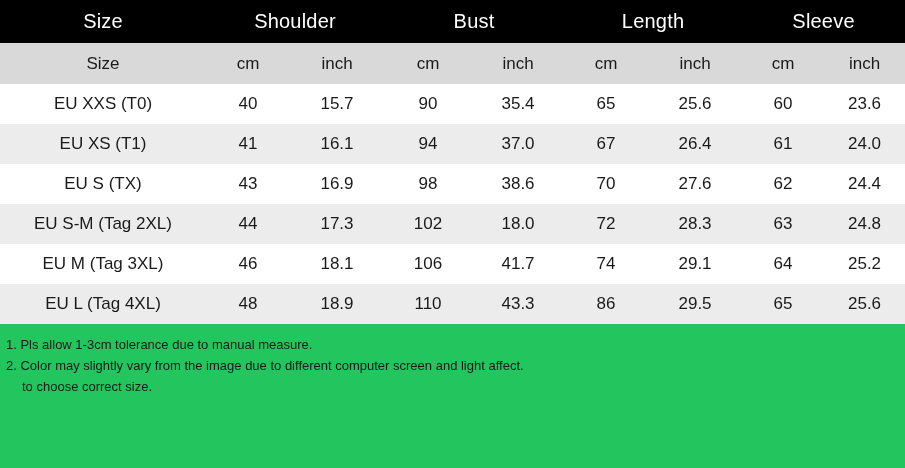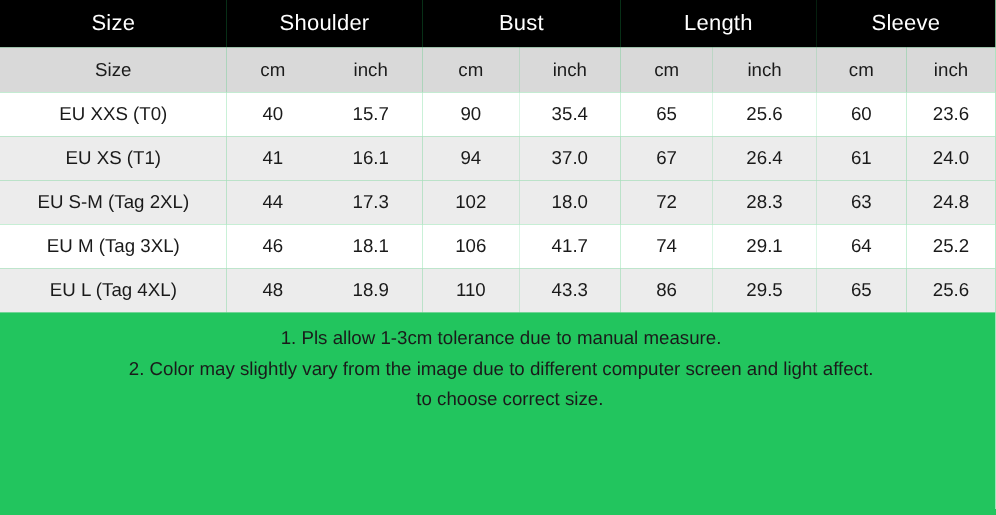--- a/index.html
+++ b/index.html
@@ -64,24 +64,23 @@
     font-size: 17px;
     height: 40px;
     color: #1a1a1a;
     margin-top: 10px;
   }
   td.label-cell {
     font-size: 17px;
   }
   .notes {
     padding: 10px 0 0 6px;
-    font-size: 17px;
+    font-size: 13px;
     line-height: 1.62;
     color: #1a1a1a;
-    text-align: center;
   }
   .notes .note {
     white-space: pre;
   }
   .notes .note-indent {
     padding-left: 16px;
   }
 </style>
 </head>
 <body>
@@ -136,20 +135,31 @@
         <td class="label-cell">EU XS (T1)</td>
         <td>41</td>
         <td>16.1</td>
         <td>94</td>
         <td>37.0</td>
         <td>67</td>
         <td>26.4</td>
         <td>61</td>
         <td>24.0</td>
       </tr>
+      <tr class="data-row">
+        <td class="label-cell">EU S (TX)</td>
+        <td>43</td>
+        <td>16.9</td>
+        <td>98</td>
+        <td>38.6</td>
+        <td>70</td>
+        <td>27.6</td>
+        <td>62</td>
+        <td>24.4</td>
+      </tr>
       <tr class="data-row alt">
         <td class="label-cell">EU S-M (Tag 2XL)</td>
         <td>44</td>
         <td>17.3</td>
         <td>102</td>
         <td>18.0</td>
         <td>72</td>
         <td>28.3</td>
         <td>63</td>
         <td>24.8</td>

